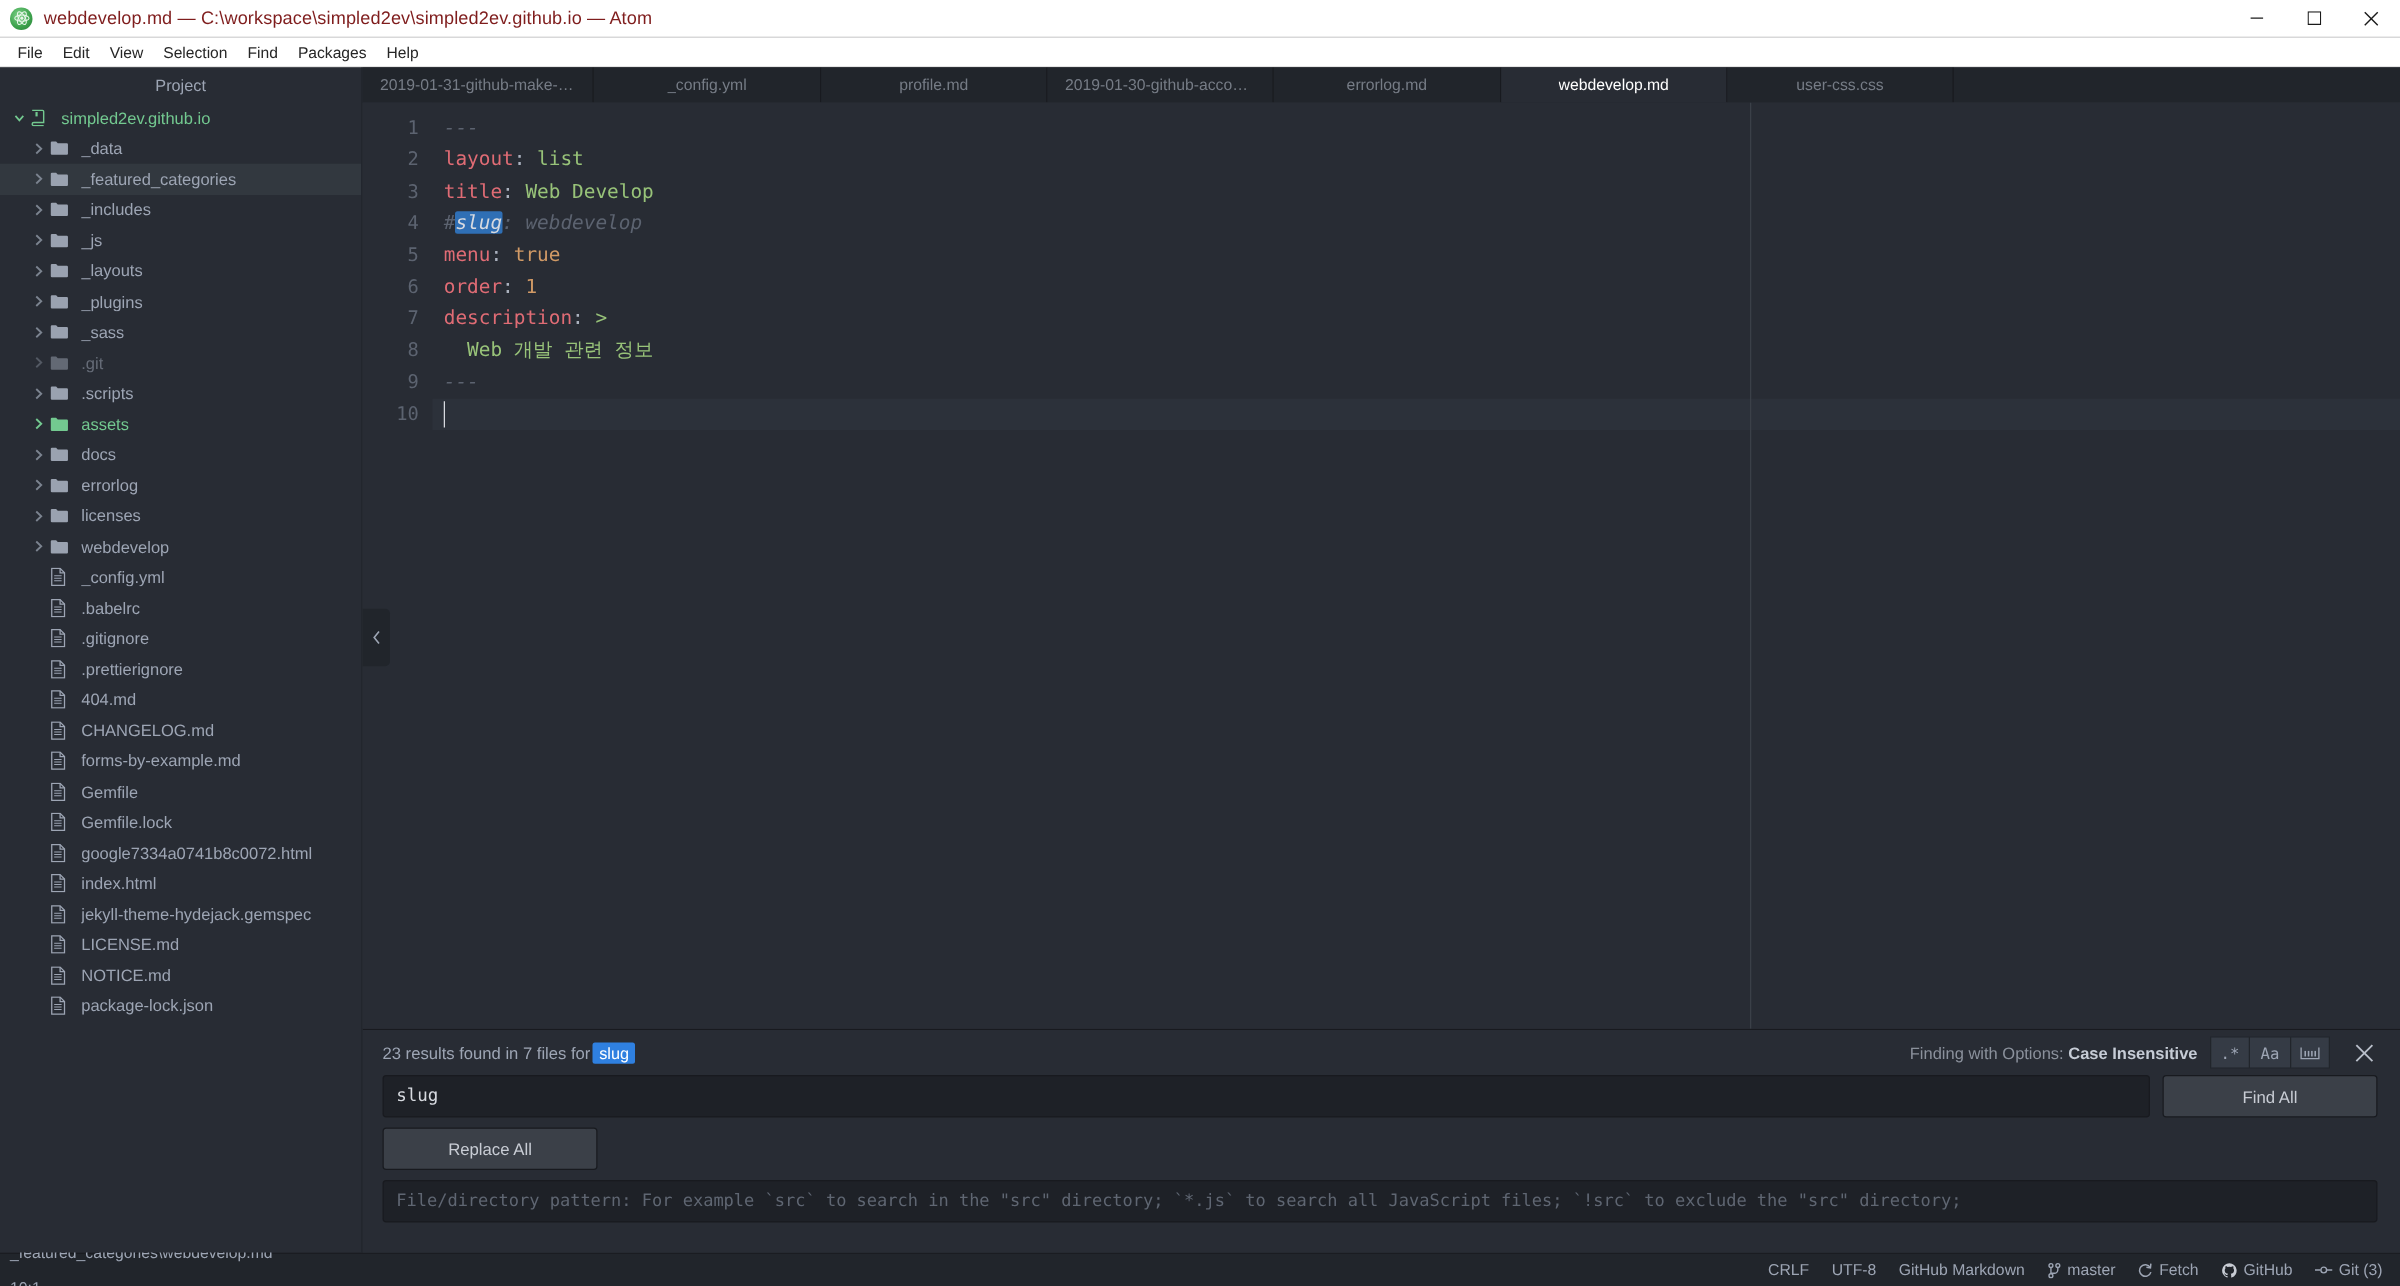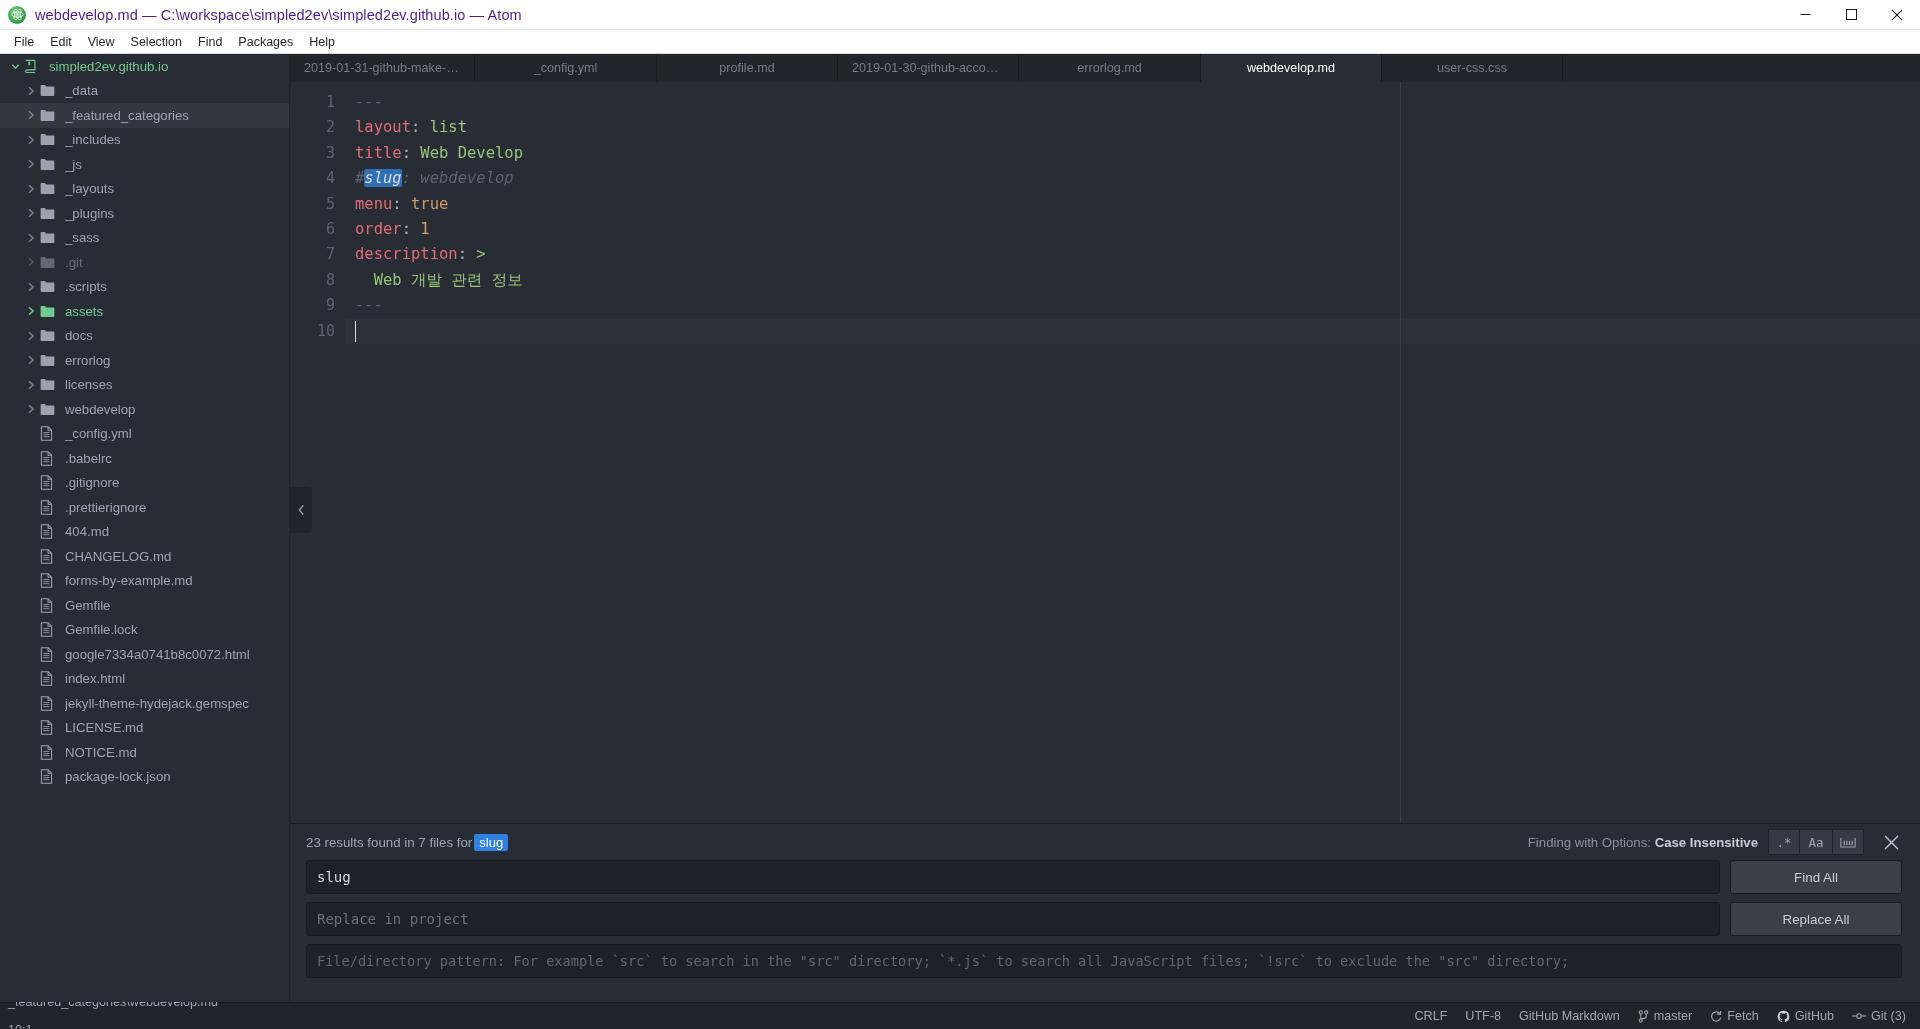--- a/index.html
+++ b/index.html
@@ -20,21 +20,21 @@
   }
   .title-icon {
     width: 18px; height: 18px; margin-left: 8px; margin-right: 9px;
     border-radius: 50%;
     background: radial-gradient(circle at 40% 35%, #7fd48a 0%, #3aa04a 60%, #2c7d3a 100%);
     display: flex; align-items: center; justify-content: center;
     flex: 0 0 auto;
   }
   .title-icon svg { display: block; }
   .title-text {
-    font-size: 14.5px; color: #4c1d95; letter-spacing: 0.1px;
+    font-size: 14.5px; color: #7f1d1d; letter-spacing: 0.1px;
     white-space: nowrap;
   }
   .win-buttons { margin-left: auto; display: flex; height: 30px; }
   .win-btn {
     width: 46px; height: 30px;
     display: flex; align-items: center; justify-content: center;
   }
   .win-btn svg { display: block; }
 
   
@@ -317,20 +317,21 @@
   <span class="menu-item">View</span>
   <span class="menu-item">Selection</span>
   <span class="menu-item">Find</span>
   <span class="menu-item">Packages</span>
   <span class="menu-item">Help</span>
 </div>
 
 <div class="workspace">
 
   <div class="sidebar">
+    <div class="sidebar-header">Project</div>
     <div class="tree" id="tree-container">
       <div class="tree-row row-root indent-0">
         <span class="twisty">
           <svg width="9" height="9" viewBox="0 0 10 10">
               <path d="M1.5 3 L5 7 L8.5 3" fill="none" stroke="#73c990" stroke-width="1.5"></path>
             </svg>
         </span>
         <span class="ic">
           <svg width="14" height="14" viewBox="0 0 16 16">
               <path d="M2 1.5h9.5a1 1 0 0 1 1 1v10H3.5a1.5 1.5 0 0 0 0 3h9" fill="none" stroke="#73c990" stroke-width="1.3"></path>
@@ -783,21 +784,20 @@
           </div>
         </div>
       </div>
 
       <div class="find-row">
         <div class="find-input">slug</div>
         <div class="find-btn">Find All</div>
       </div>
 
       <div class="find-row">
-        <div class="find-input placeholder">Replace in project</div>
         <div class="find-btn">Replace All</div>
       </div>
 
       <div class="pattern-row">
         <div class="pattern-input">File/directory pattern: For example `src` to search in the "src" directory; `*.js` to search all JavaScript files; `!src` to exclude the "src" directory;</div>
       </div>
 
     </div>
   </div>
 </div>

